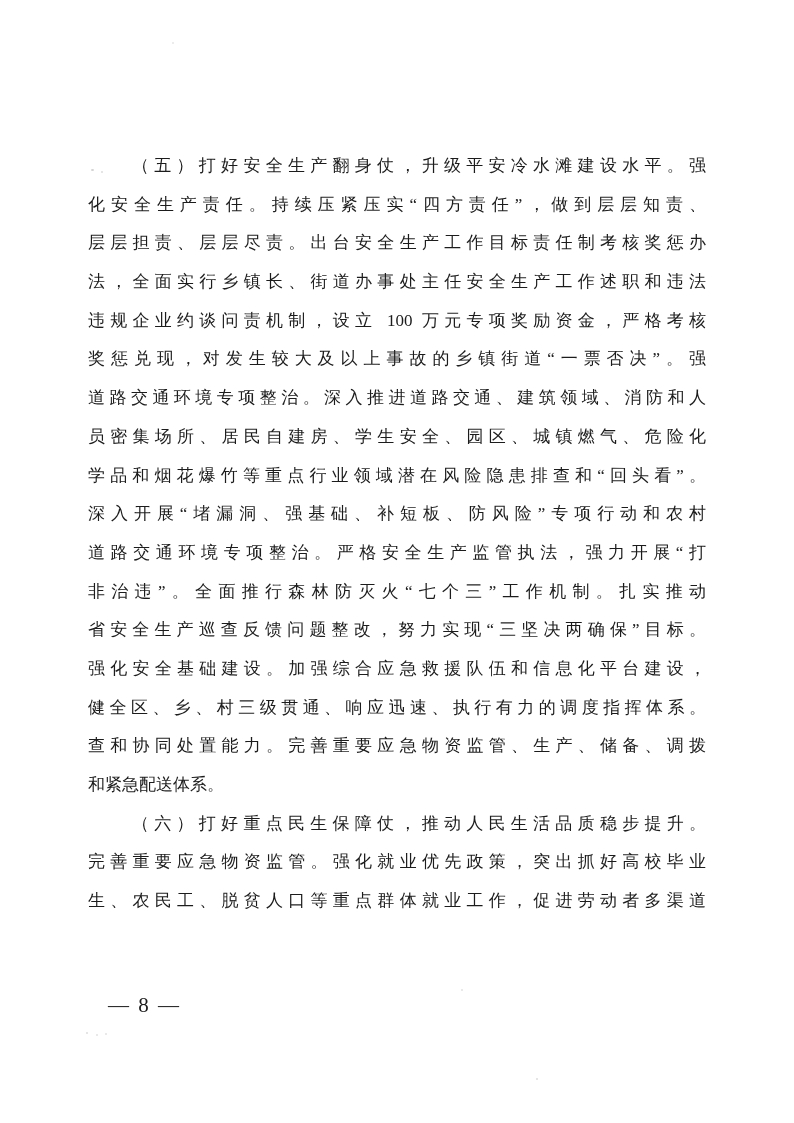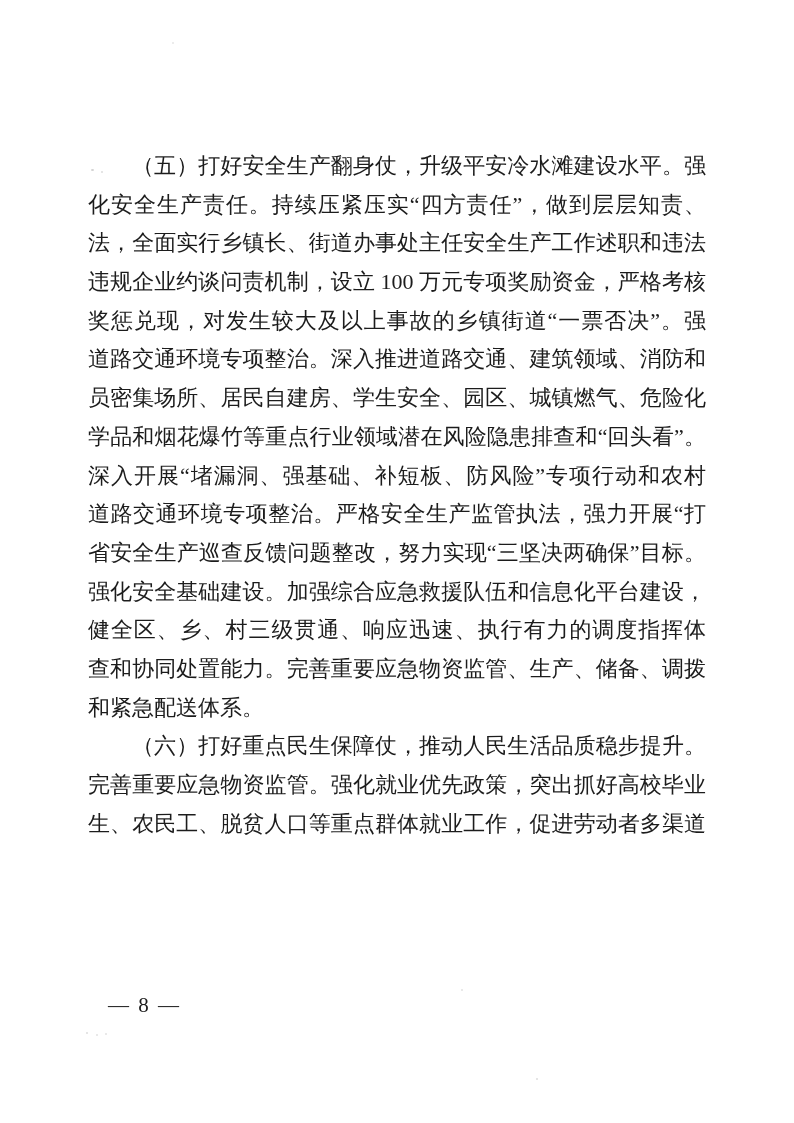--- a/index.html
+++ b/index.html
@@ -20,21 +20,21 @@
     position: absolute;
     left: 88px;
     top: 147px;
     width: 618px;
   }
   .paragraph {
     margin: 0;
     padding: 0;
   }
   .line {
-    font-size: 22px;
+    font-size: 17px;
     line-height: 38.7px;
     height: 38.7px;
     text-align: justify;
     text-align-last: justify;
     text-justify: inter-character;
     overflow: hidden;
     white-space: normal;
   }
   .line.indent {
     padding-left: 44px;
@@ -68,28 +68,30 @@
 </style>
 </head>
 <body>
 
 <div class="page">
 
   <div class="text-block">
       <div class="paragraph">
         <div class="line indent">（五）打好安全生产翻身仗，升级平安冷水滩建设水平。强</div>
         <div class="line">化安全生产责任。持续压紧压实“四方责任”，做到层层知责、</div>
+        <div class="line">层层担责、层层尽责。出台安全生产工作目标责任制考核奖惩办</div>
         <div class="line">法，全面实行乡镇长、街道办事处主任安全生产工作述职和违法</div>
         <div class="line">违规企业约谈问责机制，设立 100 万元专项奖励资金，严格考核</div>
         <div class="line">奖惩兑现，对发生较大及以上事故的乡镇街道“一票否决”。强</div>
         <div class="line">道路交通环境专项整治。深入推进道路交通、建筑领域、消防和人</div>
         <div class="line">员密集场所、居民自建房、学生安全、园区、城镇燃气、危险化</div>
         <div class="line">学品和烟花爆竹等重点行业领域潜在风险隐患排查和“回头看”。</div>
         <div class="line">深入开展“堵漏洞、强基础、补短板、防风险”专项行动和农村</div>
         <div class="line">道路交通环境专项整治。严格安全生产监管执法，强力开展“打</div>
+        <div class="line">非治违”。全面推行森林防灭火“七个三”工作机制。扎实推动</div>
         <div class="line">省安全生产巡查反馈问题整改，努力实现“三坚决两确保”目标。</div>
         <div class="line">强化安全基础建设。加强综合应急救援队伍和信息化平台建设，</div>
         <div class="line">健全区、乡、村三级贯通、响应迅速、执行有力的调度指挥体系。</div>
         <div class="line">查和协同处置能力。完善重要应急物资监管、生产、储备、调拨</div>
         <div class="line last">和紧急配送体系。</div>
       </div>
       <div class="paragraph">
         <div class="line indent">（六）打好重点民生保障仗，推动人民生活品质稳步提升。</div>
         <div class="line">完善重要应急物资监管。强化就业优先政策，突出抓好高校毕业</div>
         <div class="line">生、农民工、脱贫人口等重点群体就业工作，促进劳动者多渠道</div>

